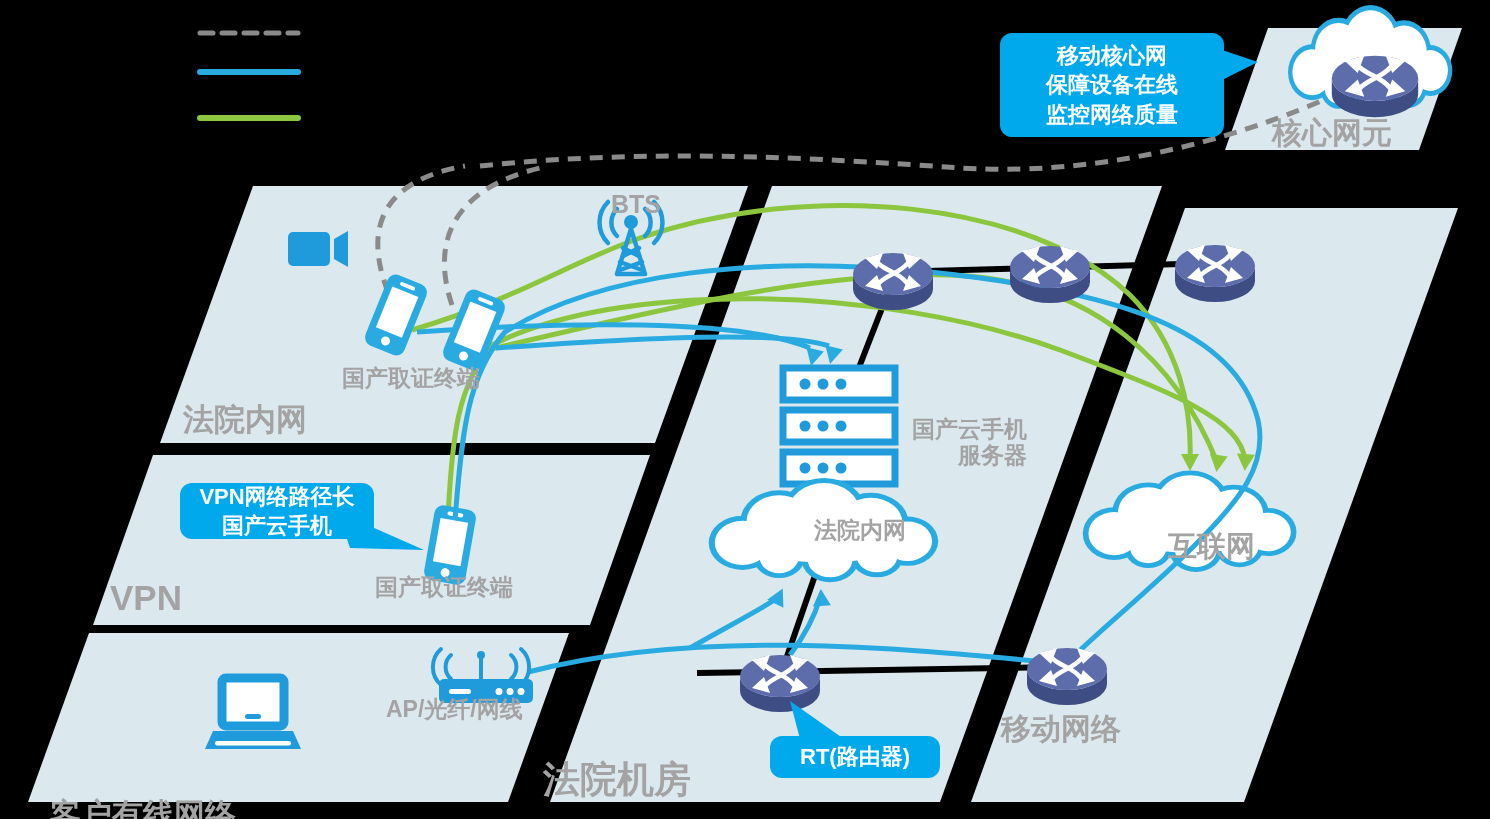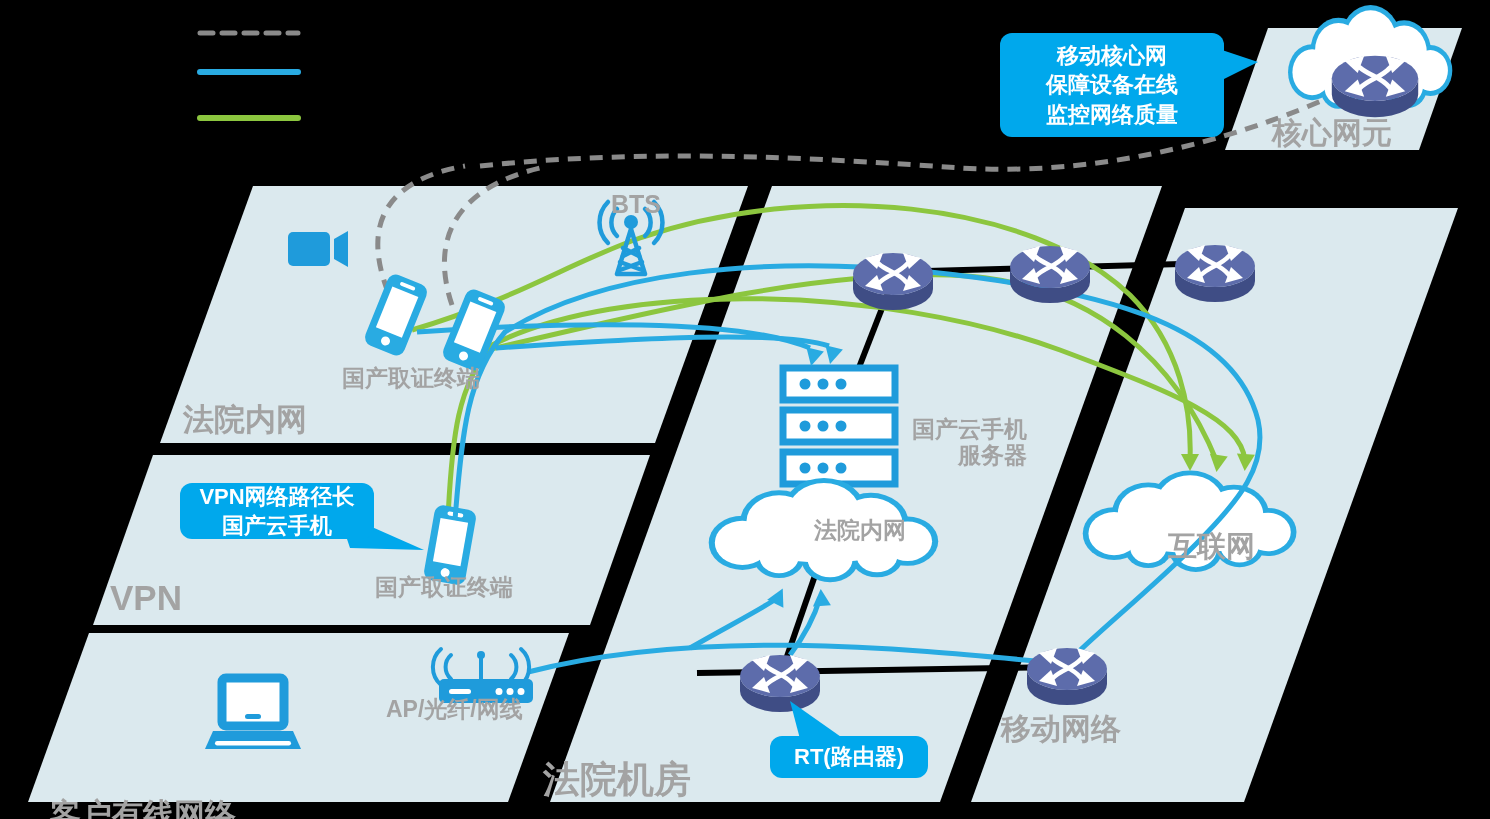--- a/index.html
+++ b/index.html
@@ -234,17 +234,17 @@
   <div>移动核心网</div>
   <div>保障设备在线</div>
   <div>监控网络质量</div>
 </div>
 
 <div class="callout" style="left:180px;top:483px;width:194px;height:56px;font-size:22px;">
   <div>VPN网络路径长</div>
   <div>国产云手机</div>
 </div>
 
-<div class="callout" style="left:770px;top:736px;width:158px;height:42px;font-size:22px;">
+<div class="callout" style="left:770px;top:736px;width:170px;height:42px;font-size:22px;">
   <div>RT(路由器)</div>
 </div>
 
 </div>
 
 </body></html>

